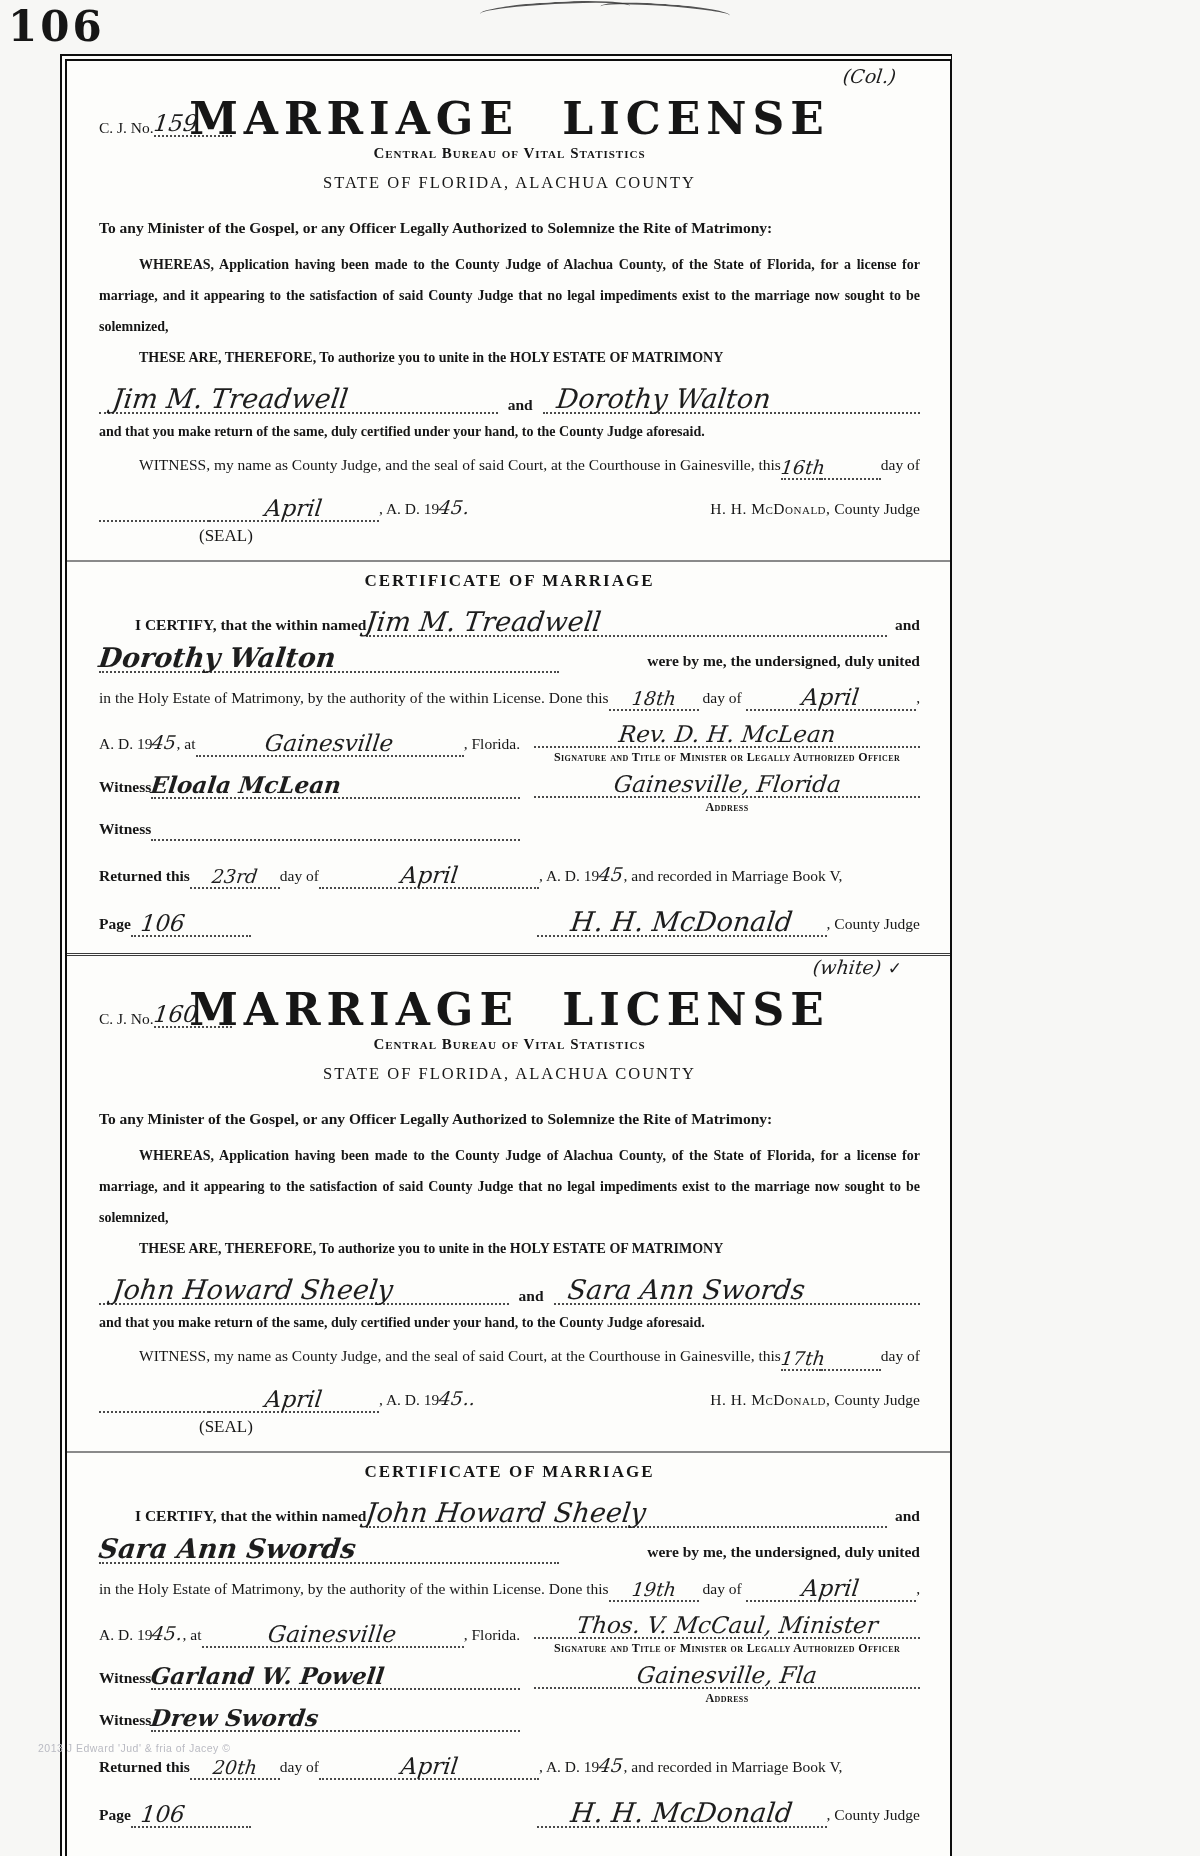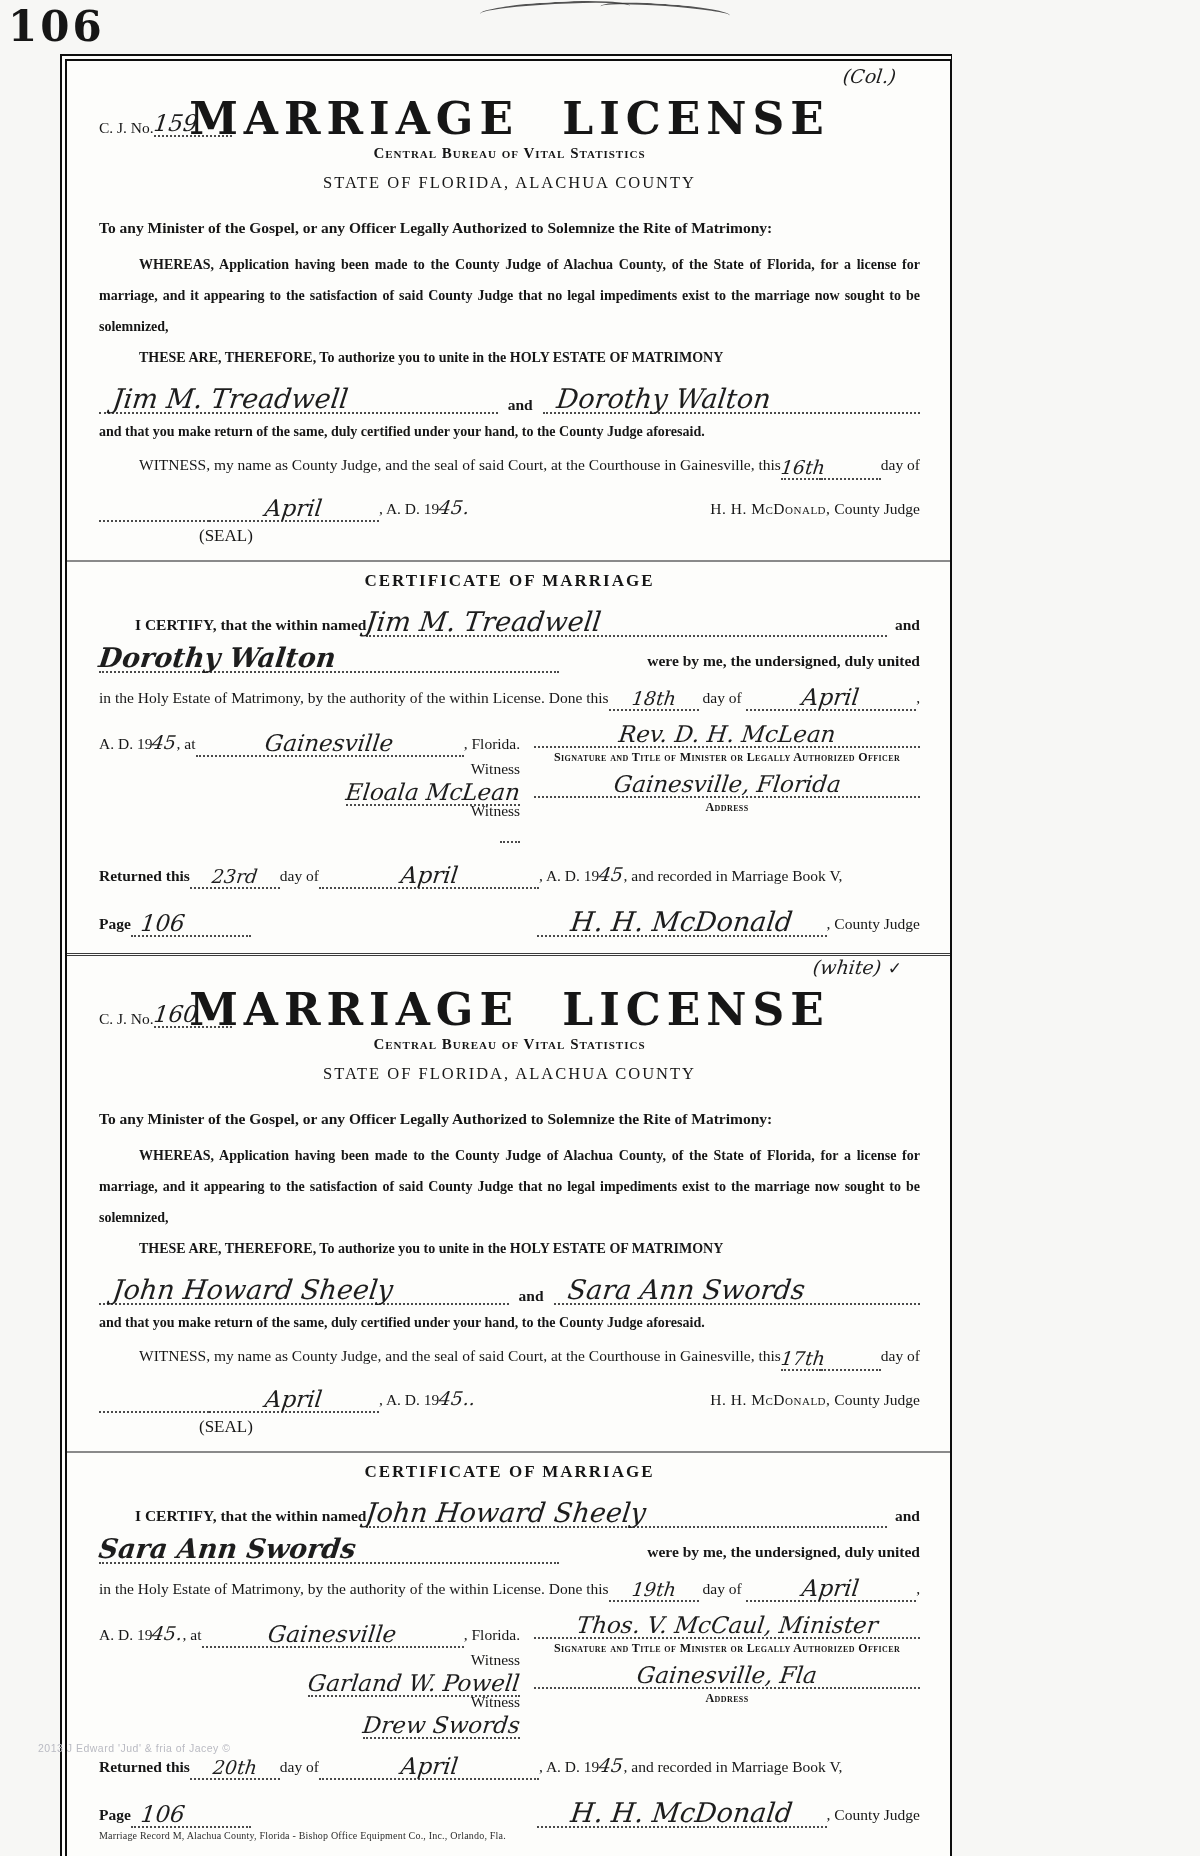--- a/index.html
+++ b/index.html
@@ -115,21 +115,21 @@
 
   .twocol { display:flex; margin-top:4px; }
   .col-left { flex:0 0 53%; padding-right:14px; }
   .col-right { flex:1 1 auto; padding-top:8px; }
 
   .ad-line { height:42px; font-size:15.5px; }
   .ad-line .lead { flex:0 0 auto; line-height:26px; }
   .ad-line .place-seg { flex:1 1 auto; border-bottom:2px dotted #4a4a4a; text-align:center; }
   .ad-line .tail { flex:0 0 auto; line-height:26px; }
 
-  .witness-row { height:42px; font-size:15.5px; font-weight:normal;flex-direction:column; }
+  .witness-row { height:42px; font-size:15.5px; font-weight:bold; }
   .witness-row .lead { flex:0 0 auto; line-height:24px; }
 
   .sig-block { text-align:center; }
   .sig-fill { border-bottom:2px dotted #4a4a4a; display:block; min-height:20px; }
   .caption { font-size:12px; font-variant:small-caps; font-weight:bold; letter-spacing:.4px; margin-top:2px; }
   .addr-block { margin-top:8px; text-align:center; }
 
   .returned-line { margin-top:6px; height:42px; font-size:15.5px; }
   .returned-line .lead { flex:0 0 auto; line-height:26px; }
   .returned-line .day-seg { flex:0 0 90px; border-bottom:2px dotted #4a4a4a; text-align:center; }
@@ -386,16 +386,15 @@
     </div>
 
     <div class="flexline pageline">
       <span class="lead">Page</span>
       <span class="num-seg"><span class="hw hw-md">106</span></span>
       <span class="mid"></span>
       <span class="sig-seg"><span class="hw hw-lg">H. H. McDonald</span></span>
       <span class="tail">, County Judge</span>
     </div>
 
-    <div class="printer-footer">Marriage Record M, Alachua County, Florida - Bishop Office Equipment Co., Inc., Orlando, Fla.</div>
   </section>
 
 </div>
 
 </body></html>

